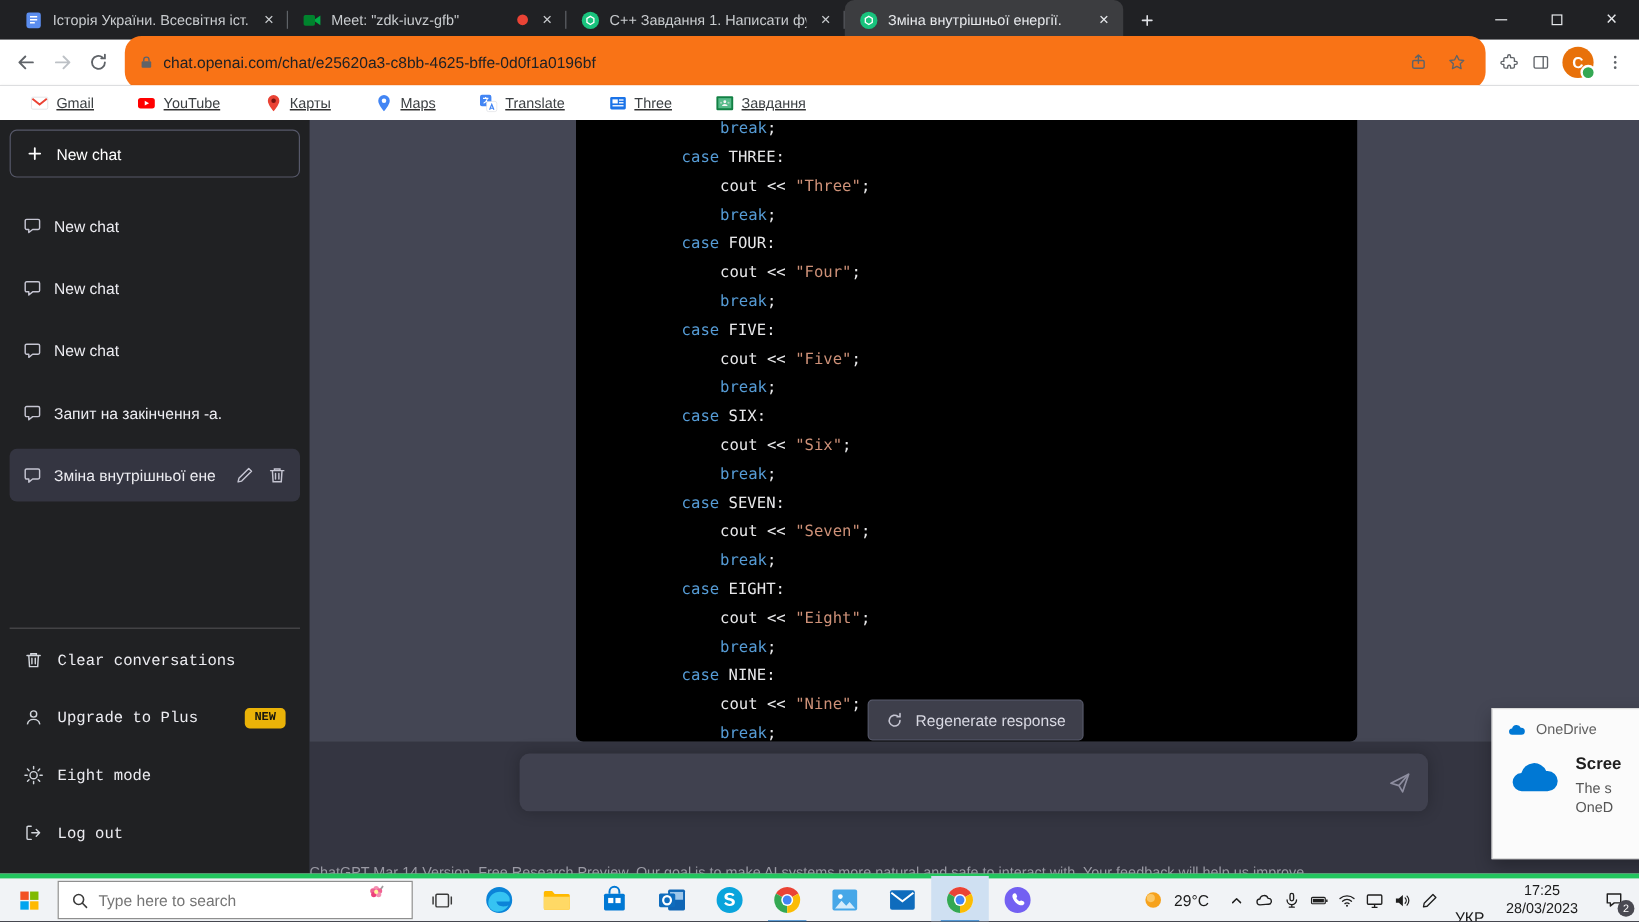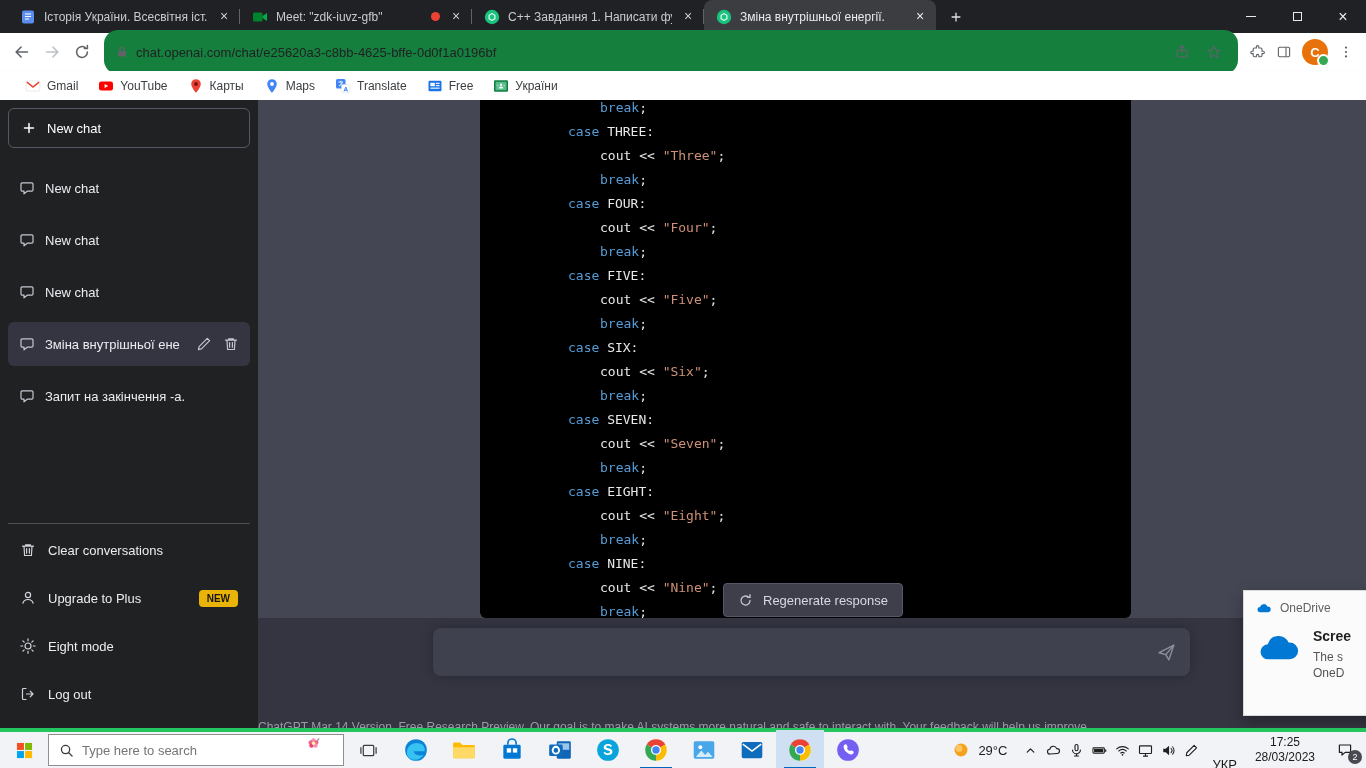--- a/index.html
+++ b/index.html
@@ -22,45 +22,45 @@
   .win-controls { position:absolute; right:0; top:0; height:33px; display:flex; }
   .win-btn { width:46px; height:33px; display:flex; align-items:center; justify-content:center; color:#e8eaed; font-size:16px; }
   .g-min { width:10px; height:1px; background:#e8eaed; }
   .g-max { width:9px; height:9px; border:1px solid #e8eaed; }
 
   
   .toolbar { position:absolute; top:33px; left:0; right:0; height:38px; background:#fff; display:flex; align-items:center; padding:0 8px; gap:2px; }
   .nav-ic { width:28px; height:28px; display:flex; align-items:center; justify-content:center; color:#5f6368; flex:none; }
   .nav-ic.disabled { color:#bdc1c6; }
   .nav-ic svg { width:18px; height:18px; }
-  .addressbar { flex:1; height:44px; background:#15803d; border-radius:14px; margin:0 6px; display:flex; align-items:center; padding:0 12px; gap:8px; min-width:0; }
+  .addressbar { flex:1; height:44px; background:#f97316; border-radius:14px; margin:0 6px; display:flex; align-items:center; padding:0 12px; gap:8px; min-width:0; }
   .addressbar .lock { width:12px; height:12px; color:#5f6368; flex:none; }
   .url { font-size:13px; color:#202124; white-space:nowrap; overflow:hidden; flex:1; min-width:0; }
   .bar-ic { width:24px; height:24px; display:flex; align-items:center; justify-content:center; color:#5f6368; flex:none; }
   .bar-ic svg { width:16px; height:16px; }
   .avatar { width:26px; height:26px; border-radius:50%; background:#e8710a; color:#fff; font-size:13px; font-weight:bold; display:flex; align-items:center; justify-content:center; position:relative; flex:none; margin:0 4px; }
   .avatar::after { content:""; position:absolute; right:-2px; bottom:-2px; width:9px; height:9px; border-radius:50%; background:#34a853; border:2px solid #fff; }
 
   
-  .bookmarks { position:absolute; top:71px; left:0; right:0; height:29px; background:#fff; display:flex; align-items:center; padding:0 8px 0 16px; gap:2px; box-shadow:0 1px 2px rgba(0,0,0,.2); }
+  .bookmarks { position:absolute; top:71px; left:0; right:0; height:29px; background:#fff; display:flex; align-items:center; padding:0 8px 0 16px; gap:18px; box-shadow:0 1px 2px rgba(0,0,0,.2);text-decoration:underline; }
   .bm { display:flex; align-items:center; gap:6px; font-size:12px; color:#3c4043; padding:3px 9px; border-radius:13px; white-space:nowrap; }
   .bm .ic { width:16px; height:16px; }
 
   
   .app { position:absolute; top:100px; left:0; right:0; bottom:40px; }
   .sidebar { position:absolute; top:0; left:0; width:258px; height:100%; background:#202123; padding:8px; }
   .newchat { height:40px; border:1px solid #565869; border-radius:6px; display:flex; align-items:center; gap:10px; padding:0 12px; color:#fff; font-size:13px; margin-bottom:18px; cursor:pointer; }
   .newchat .ic, .chat-item .ic, .footer-item .ic { width:16px; height:16px; flex:none; }
   .chat-item { height:44px; border-radius:6px; display:flex; align-items:center; gap:10px; padding:0 11px; color:#ececf1; font-size:13px; margin-bottom:8px; cursor:pointer; }
   .chat-item .ic { color:#c5c5d2; }
   .chat-item .label { flex:1; white-space:nowrap; overflow:hidden; min-width:0; }
   .chat-item.selected { background:#343541; }
   .chat-item .actions { display:flex; gap:11px; color:#acacbe; flex:none; }
   .sidebar-footer { position:absolute; left:8px; right:8px; bottom:8px; border-top:1px solid #4d4d4f; padding-top:4px; }
-  .footer-item { height:44px; border-radius:6px; display:flex; align-items:center; gap:12px; padding:0 12px; color:#ececf1; font-size:13px; margin-bottom:4px; cursor:pointer; }
+  .footer-item { height:44px; border-radius:6px; display:flex; align-items:center; gap:12px; padding:0 12px; color:#ececf1; font-size:13px; margin-bottom:4px; cursor:pointer;font-family:Liberation Mono, monospace; }
   .footer-item .ic { color:#d1d5db; }
   .nbadge { margin-left:auto; font-size:10px; font-weight:bold; color:#16160f; padding:3px 8px; border-radius:4px; }
 
   .main { position:absolute; left:258px; right:0; top:0; bottom:0; background:#343541; overflow:hidden; }
   .msg-band { position:absolute; top:0; left:0; right:0; height:518px; background:#444654; }
   .codeblock { position:absolute; left:222px; top:0; width:651px; height:518px; background:#000; border-radius:0 0 6px 6px; overflow:hidden; }
   .codeblock pre { margin-top:-4px; padding-left:56px; font-family:"DejaVu Sans Mono",monospace; font-size:13px; line-height:24px; }
   .code-line { white-space:pre; }
   .regen { position:absolute; left:465px; top:483px; height:34px; background:#3e3f4b; border:1px solid #565869; border-radius:4px; color:#d9d9e3; font-size:13px; display:flex; align-items:center; gap:10px; padding:0 14px; cursor:pointer; z-index:5; font-family:inherit; }
   .regen .ic { width:15px; height:15px; color:#c5c5d2; }
@@ -299,34 +299,34 @@
       <div class="bm">
     <span class="ic">
           <svg viewBox="0 0 16 16">
             <rect x="1.5" y="2.8" width="13" height="10.4" rx="1.2" fill="#1a73e8"></rect>
             <rect x="3.4" y="4.8" width="4.4" height="3.4" fill="#fff"></rect>
             <rect x="8.8" y="4.8" width="3.8" height="1.1" fill="#fff"></rect>
             <rect x="8.8" y="7.1" width="3.8" height="1.1" fill="#fff"></rect>
             <rect x="3.4" y="9.6" width="9.2" height="1.1" fill="#fff"></rect>
           </svg>
         </span>
-    <span>Free</span>
+    <span>Three</span>
   </div>
       <div class="bm">
     <span class="ic">
           <svg viewBox="0 0 16 16">
             <rect x="1" y="2.2" width="14" height="11.6" rx="1" fill="#128044"></rect>
             <rect x="2.6" y="3.8" width="10.8" height="8.4" fill="#57bb8a"></rect>
             <circle cx="8" cy="6.8" r="1.2" fill="#f7f7f7"></circle>
             <path d="M5.6 10.4c.3-1.2 1.3-1.8 2.4-1.8s2.1.6 2.4 1.8z" fill="#f7f7f7"></path>
             <circle cx="4.9" cy="7.6" r=".9" fill="#a8d5bd"></circle>
             <circle cx="11.1" cy="7.6" r=".9" fill="#a8d5bd"></circle>
           </svg>
         </span>
-    <span>України</span>
+    <span>Завдання</span>
   </div>
     </div>
 
   <div class="app">
     <div class="sidebar">
       <div class="newchat">
         <span class="ic">
             <svg viewBox="0 0 16 16" fill="none" stroke="currentColor" stroke-width="1.5" stroke-linecap="round">
               <path d="M8 3.5v9M3.5 8h9"></path>
             </svg>
@@ -352,20 +352,29 @@
     <span class="label">New chat</span>
 
   </div>
           <div class="chat-item ">
     <span class="ic">
               <svg viewBox="0 0 16 16" fill="none" stroke="currentColor" stroke-width="1.2" stroke-linejoin="round">
                 <path d="M2 4a1.2 1.2 0 0 1 1.2-1.2h9.6A1.2 1.2 0 0 1 14 4v6a1.2 1.2 0 0 1-1.2 1.2H8.2L5 13.8v-2.6H3.2A1.2 1.2 0 0 1 2 10z"></path>
               </svg>
             </span>
     <span class="label">New chat</span>
+
+  </div>
+          <div class="chat-item ">
+    <span class="ic">
+              <svg viewBox="0 0 16 16" fill="none" stroke="currentColor" stroke-width="1.2" stroke-linejoin="round">
+                <path d="M2 4a1.2 1.2 0 0 1 1.2-1.2h9.6A1.2 1.2 0 0 1 14 4v6a1.2 1.2 0 0 1-1.2 1.2H8.2L5 13.8v-2.6H3.2A1.2 1.2 0 0 1 2 10z"></path>
+              </svg>
+            </span>
+    <span class="label">Запит на закінчення -а.</span>
 
   </div>
           <div class="chat-item selected">
     <span class="ic">
               <svg viewBox="0 0 16 16" fill="none" stroke="currentColor" stroke-width="1.2" stroke-linejoin="round">
                 <path d="M2 4a1.2 1.2 0 0 1 1.2-1.2h9.6A1.2 1.2 0 0 1 14 4v6a1.2 1.2 0 0 1-1.2 1.2H8.2L5 13.8v-2.6H3.2A1.2 1.2 0 0 1 2 10z"></path>
               </svg>
             </span>
     <span class="label">Зміна внутрішньої ене</span>
     <span class="actions">
@@ -374,29 +383,20 @@
                   <path d="M11.3 2.4l2.3 2.3L5.4 12.9l-3 .7.7-3z"></path>
                 </svg>
               </span>
       <span class="ic">
                 <svg viewBox="0 0 16 16" fill="none" stroke="currentColor" stroke-width="1.2" stroke-linecap="round">
                   <path d="M2.5 4.2h11M5.7 4V2.8h4.6V4M4 4.2l.6 9.3h6.8l.6-9.3M6.6 6.6v4.6M9.4 6.6v4.6"></path>
                 </svg>
               </span>
     </span>
   </div>
-          <div class="chat-item ">
-    <span class="ic">
-              <svg viewBox="0 0 16 16" fill="none" stroke="currentColor" stroke-width="1.2" stroke-linejoin="round">
-                <path d="M2 4a1.2 1.2 0 0 1 1.2-1.2h9.6A1.2 1.2 0 0 1 14 4v6a1.2 1.2 0 0 1-1.2 1.2H8.2L5 13.8v-2.6H3.2A1.2 1.2 0 0 1 2 10z"></path>
-              </svg>
-            </span>
-    <span class="label">Запит на закінчення -а.</span>
-
-  </div>
         </div>
       <div class="sidebar-footer" id="sidebar-footer">
           <div class="footer-item">
     <span class="ic">
               <svg viewBox="0 0 16 16" fill="none" stroke="currentColor" stroke-width="1.2" stroke-linecap="round">
                 <path d="M2.5 4.2h11M5.7 4V2.8h4.6V4M4 4.2l.6 9.3h6.8l.6-9.3M6.6 6.6v4.6M9.4 6.6v4.6"></path>
               </svg>
             </span>
     <span>Clear conversations</span>
 

